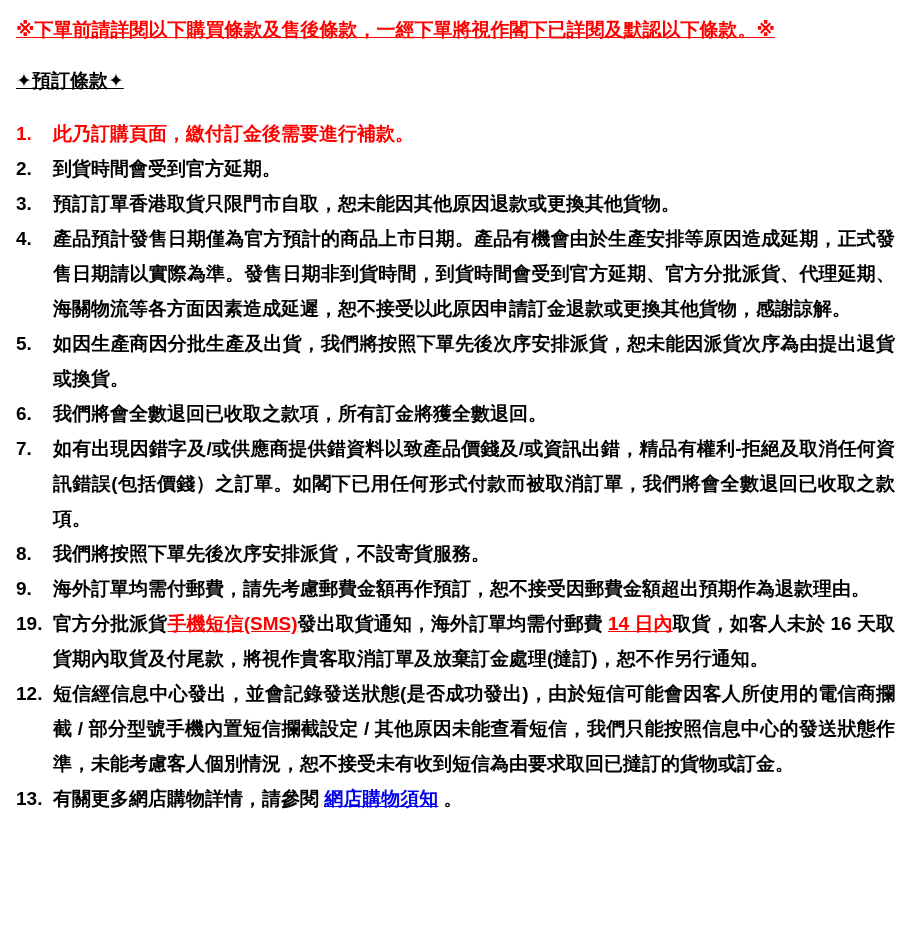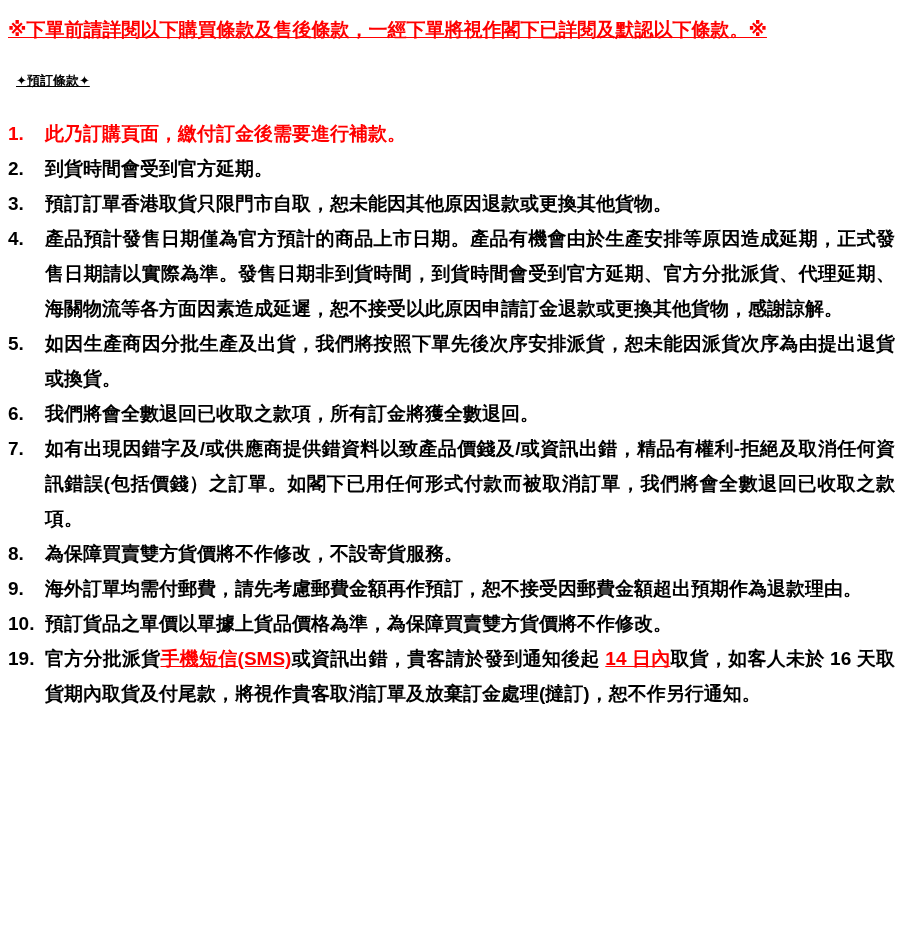--- a/index.html
+++ b/index.html
@@ -14,35 +14,35 @@
     font-family: "Liberation Sans", "DejaVu Sans", sans-serif;
     font-weight: bold;
     color: var(--ink, #000000);
   }
   :root {
     --alert: #ff0000;
     --link: #0000ee;
     --ink: #000000;
   }
   .page {
-    padding: 10px 18px 16px 8px;
+    padding: 10px 18px 16px 16px;
   }
   .notice-title {
     color: var(--alert);
     text-decoration: underline;
     font-size: 19px;
     line-height: 28px;
     margin: 6px 0 24px 0;
   }
   .section-header {
     color: var(--ink);
     text-decoration: underline;
-    font-size: 13px;
+    font-size: 19px;
     line-height: 26px;
-    margin: 0 0 22px 8px;
+    margin: 0 0 22px 0;
   }
   .terms {
     font-size: 19px;
   }
   .term-item {
     display: flex;
     line-height: 35px;
   }
   .term-num {
     flex: 0 0 37px;
@@ -96,28 +96,32 @@
       <div class="term-item">
         <span class="term-num">6.</span>
         <span class="term-text"><span class="seg-normal">我們將會全數退回已收取之款項，所有訂金將獲全數退回。</span></span>
       </div>
       <div class="term-item">
         <span class="term-num">7.</span>
         <span class="term-text"><span class="seg-normal">如有出現因錯字及/或供應商提供錯資料以致產品價錢及/或資訊出錯，精品有權利-拒絕及取消任何資訊錯誤(包括價錢）之訂單。如閣下已用任何形式付款而被取消訂單，我們將會全數退回已收取之款項。</span></span>
       </div>
       <div class="term-item">
         <span class="term-num">8.</span>
-        <span class="term-text"><span class="seg-normal">為保障買賣雙方貨價將不作修改，不設寄貨服務。</span></span>
+        <span class="term-text"><span class="seg-normal">我們將按照下單先後次序安排派貨，不設寄貨服務。</span></span>
       </div>
       <div class="term-item">
         <span class="term-num">9.</span>
         <span class="term-text"><span class="seg-normal">海外訂單均需付郵費，請先考慮郵費金額再作預訂，恕不接受因郵費金額超出預期作為退款理由。</span></span>
       </div>
       <div class="term-item">
-        <span class="term-num">10.</span>
-        <span class="term-text"><span class="seg-normal">預訂貨品之單價以單據上貨品價格為準，為保障買賣雙方貨價將不作修改。</span></span>
+        <span class="term-num">19.</span>
+        <span class="term-text"><span class="seg-normal">官方分批派貨</span><span class="seg-red-underline">手機短信(SMS)</span><span class="seg-normal">發出取貨通知，海外訂單均需付郵費 </span><span class="seg-red-underline">14 日內</span><span class="seg-normal">取貨，如客人未於 16 天取貨期內取貨及付尾款，將視作貴客取消訂單及放棄訂金處理(撻訂)，恕不作另行通知。</span></span>
       </div>
       <div class="term-item">
-        <span class="term-num">19.</span>
-        <span class="term-text"><span class="seg-normal">官方分批派貨</span><span class="seg-red-underline">手機短信(SMS)</span><span class="seg-normal">或資訊出錯，貴客請於發到通知後起 </span><span class="seg-red-underline">14 日內</span><span class="seg-normal">取貨，如客人未於 16 天取貨期內取貨及付尾款，將視作貴客取消訂單及放棄訂金處理(撻訂)，恕不作另行通知。</span></span>
+        <span class="term-num">12.</span>
+        <span class="term-text"><span class="seg-normal">短信經信息中心發出，並會記錄發送狀態(是否成功發出)，由於短信可能會因客人所使用的電信商攔截 / 部分型號手機內置短信攔截設定 / 其他原因未能查看短信，我們只能按照信息中心的發送狀態作準，未能考慮客人個別情況，恕不接受未有收到短信為由要求取回已撻訂的貨物或訂金。</span></span>
+      </div>
+      <div class="term-item">
+        <span class="term-num">13.</span>
+        <span class="term-text"><span class="seg-normal">有關更多網店購物詳情，請參閱 </span><span class="seg-link">網店購物須知</span><span class="seg-normal"> 。</span></span>
       </div>
     </div>
 </div>
 
 </body></html>

